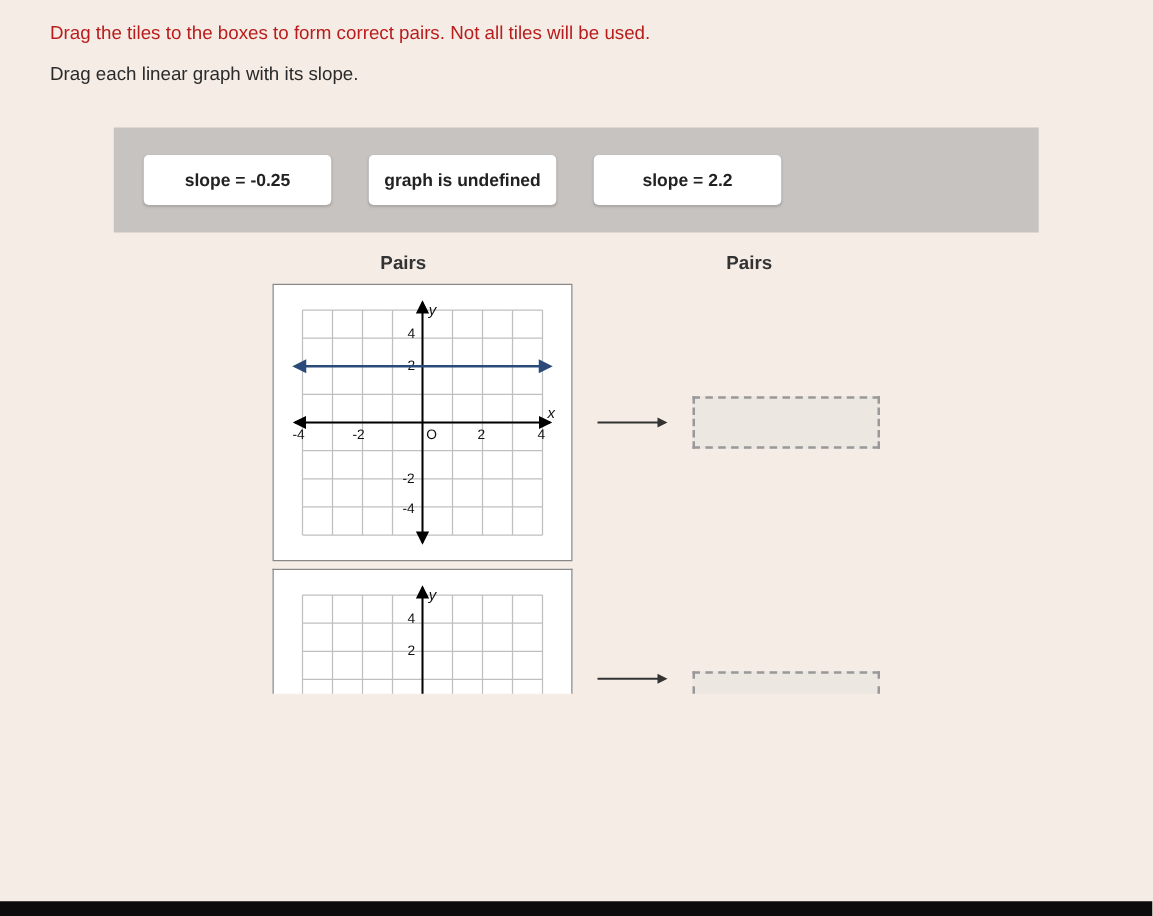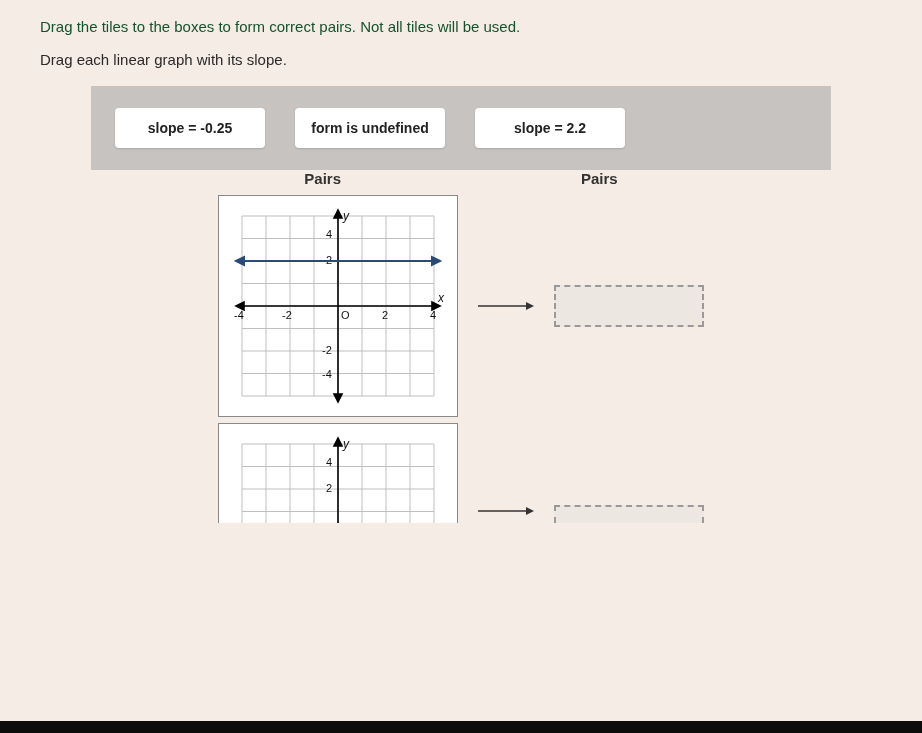--- a/index.html
+++ b/index.html
@@ -6,30 +6,30 @@
   body {
     font-family: Arial, Helvetica, sans-serif;
     background: #f5ece5;
     width: 922px;
     height: 733px;
     overflow: hidden;
     position: relative;
   }
   .instructions {
     padding: 18px 40px 6px 40px;
-    color: #14532d;
+    color: #b91c1c;
     font-size: 15px;
   }
   .subinstruction {
     padding: 10px 40px 18px 40px;
     color: #2a2a2a;
     font-size: 15px;
   }
   .tile-bank {
-    margin: 0 auto;
+    margin: 16px auto;
     width: 740px;
     background: #c7c3c0;
     padding: 22px 24px 22px 24px;
     display: flex;
     flex-wrap: wrap;
     gap: 22px 30px;
   }
   .tile {
     background: #fff;
     border-radius: 4px;
@@ -106,21 +106,21 @@
   }
 </style>
 </head>
 <body>
 
 <div class="instructions">Drag the tiles to the boxes to form correct pairs. Not all tiles will be used.</div>
 <div class="subinstruction">Drag each linear graph with its slope.</div>
 
 <div class="tile-bank">
   <div class="tile">slope = -0.25</div>
-  <div class="tile">form is undefined</div>
+  <div class="tile">graph is undefined</div>
   <div class="tile">slope = 2.2</div>
 </div>
 
 <div class="headers">
   <span>Pairs</span>
   <span>Pairs</span>
 </div>
 
 <div class="pairs-area">
 

